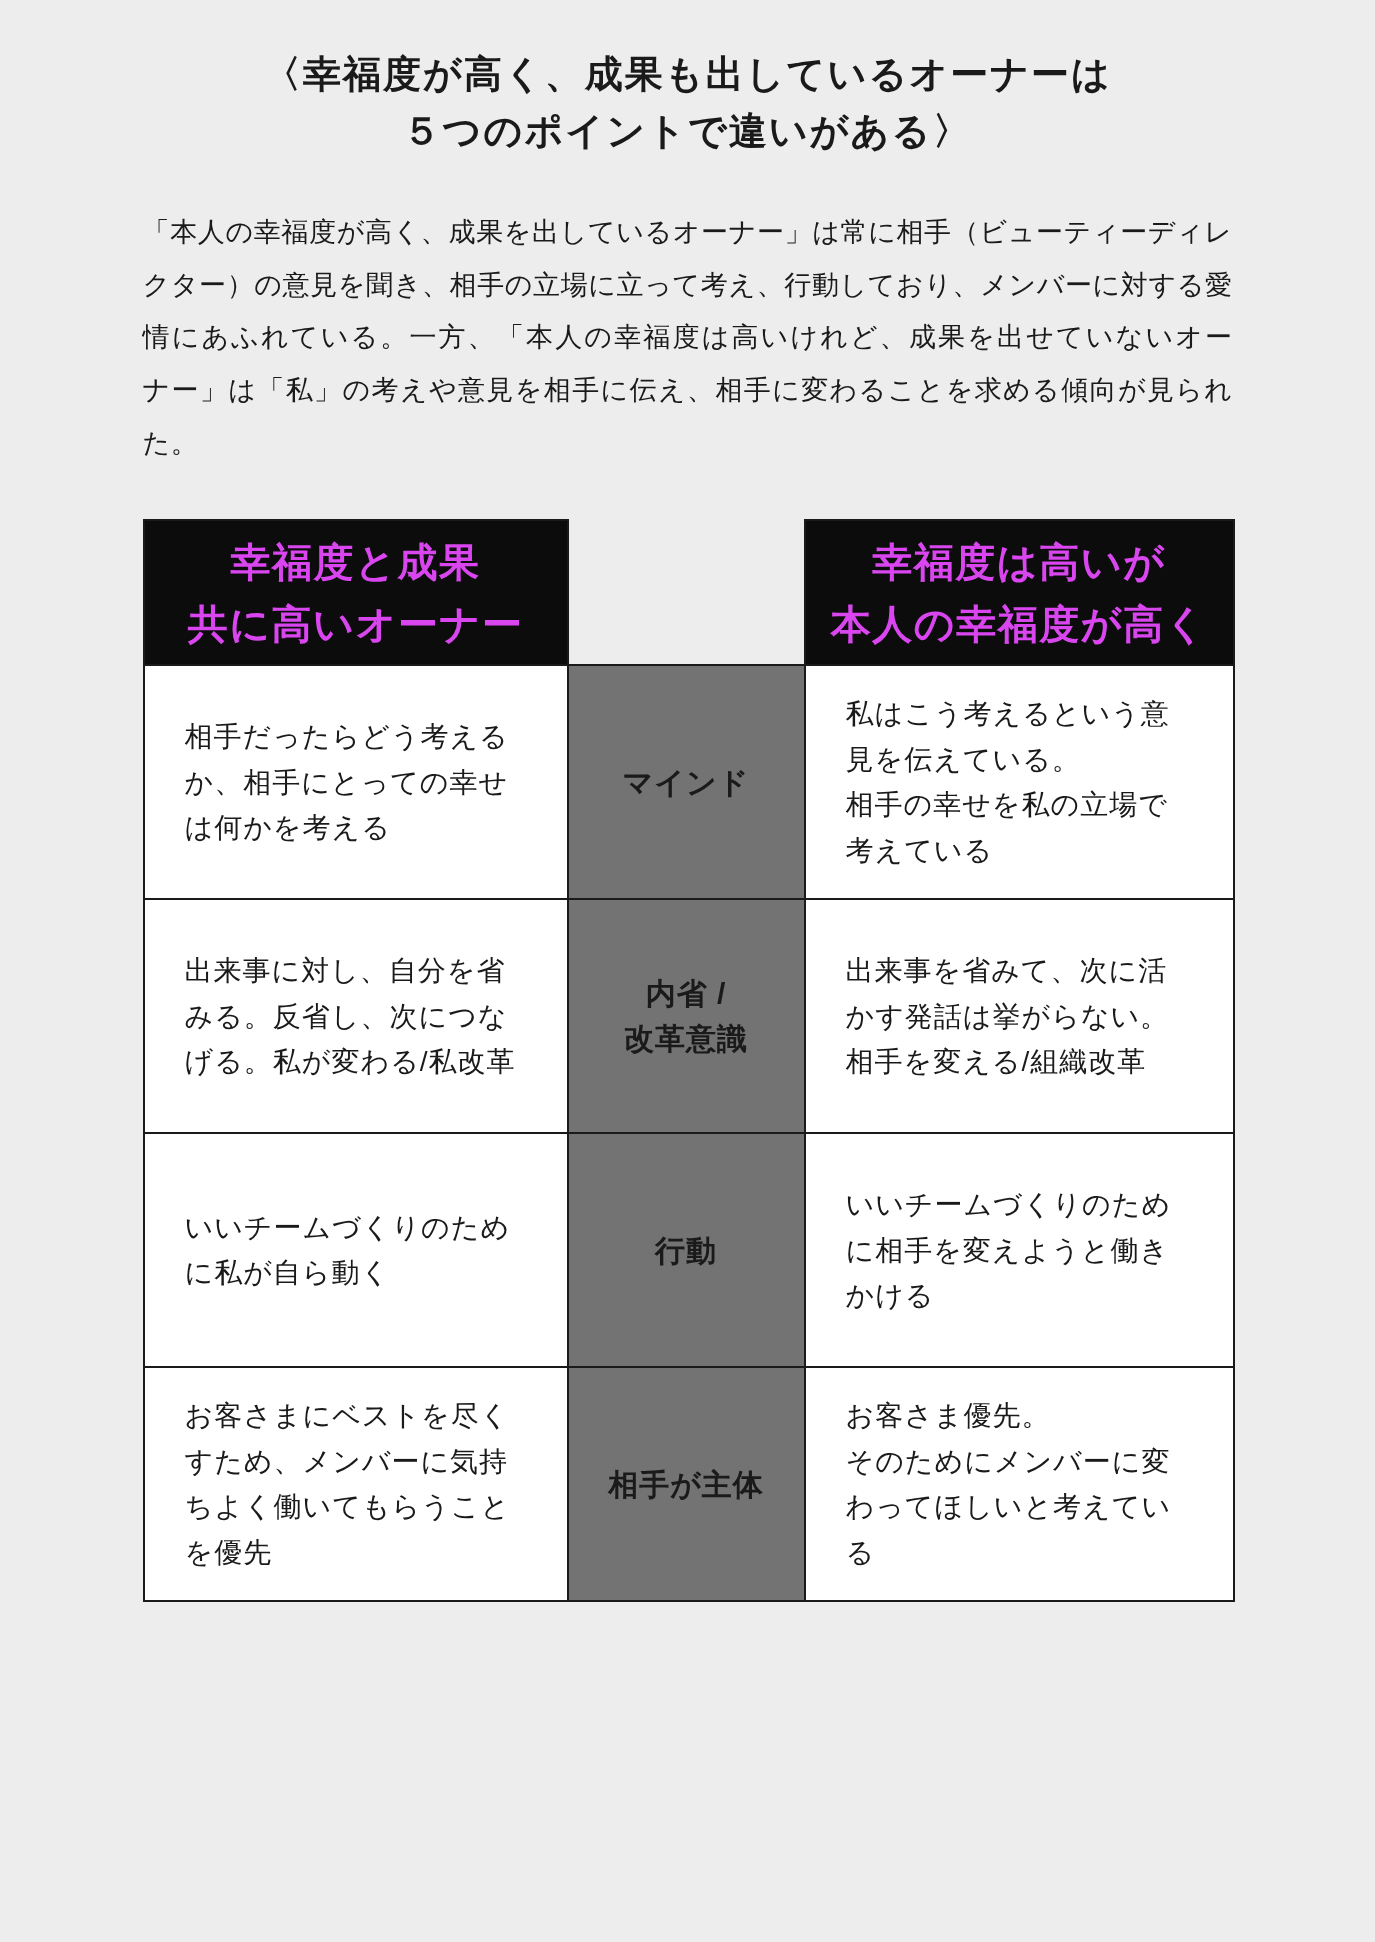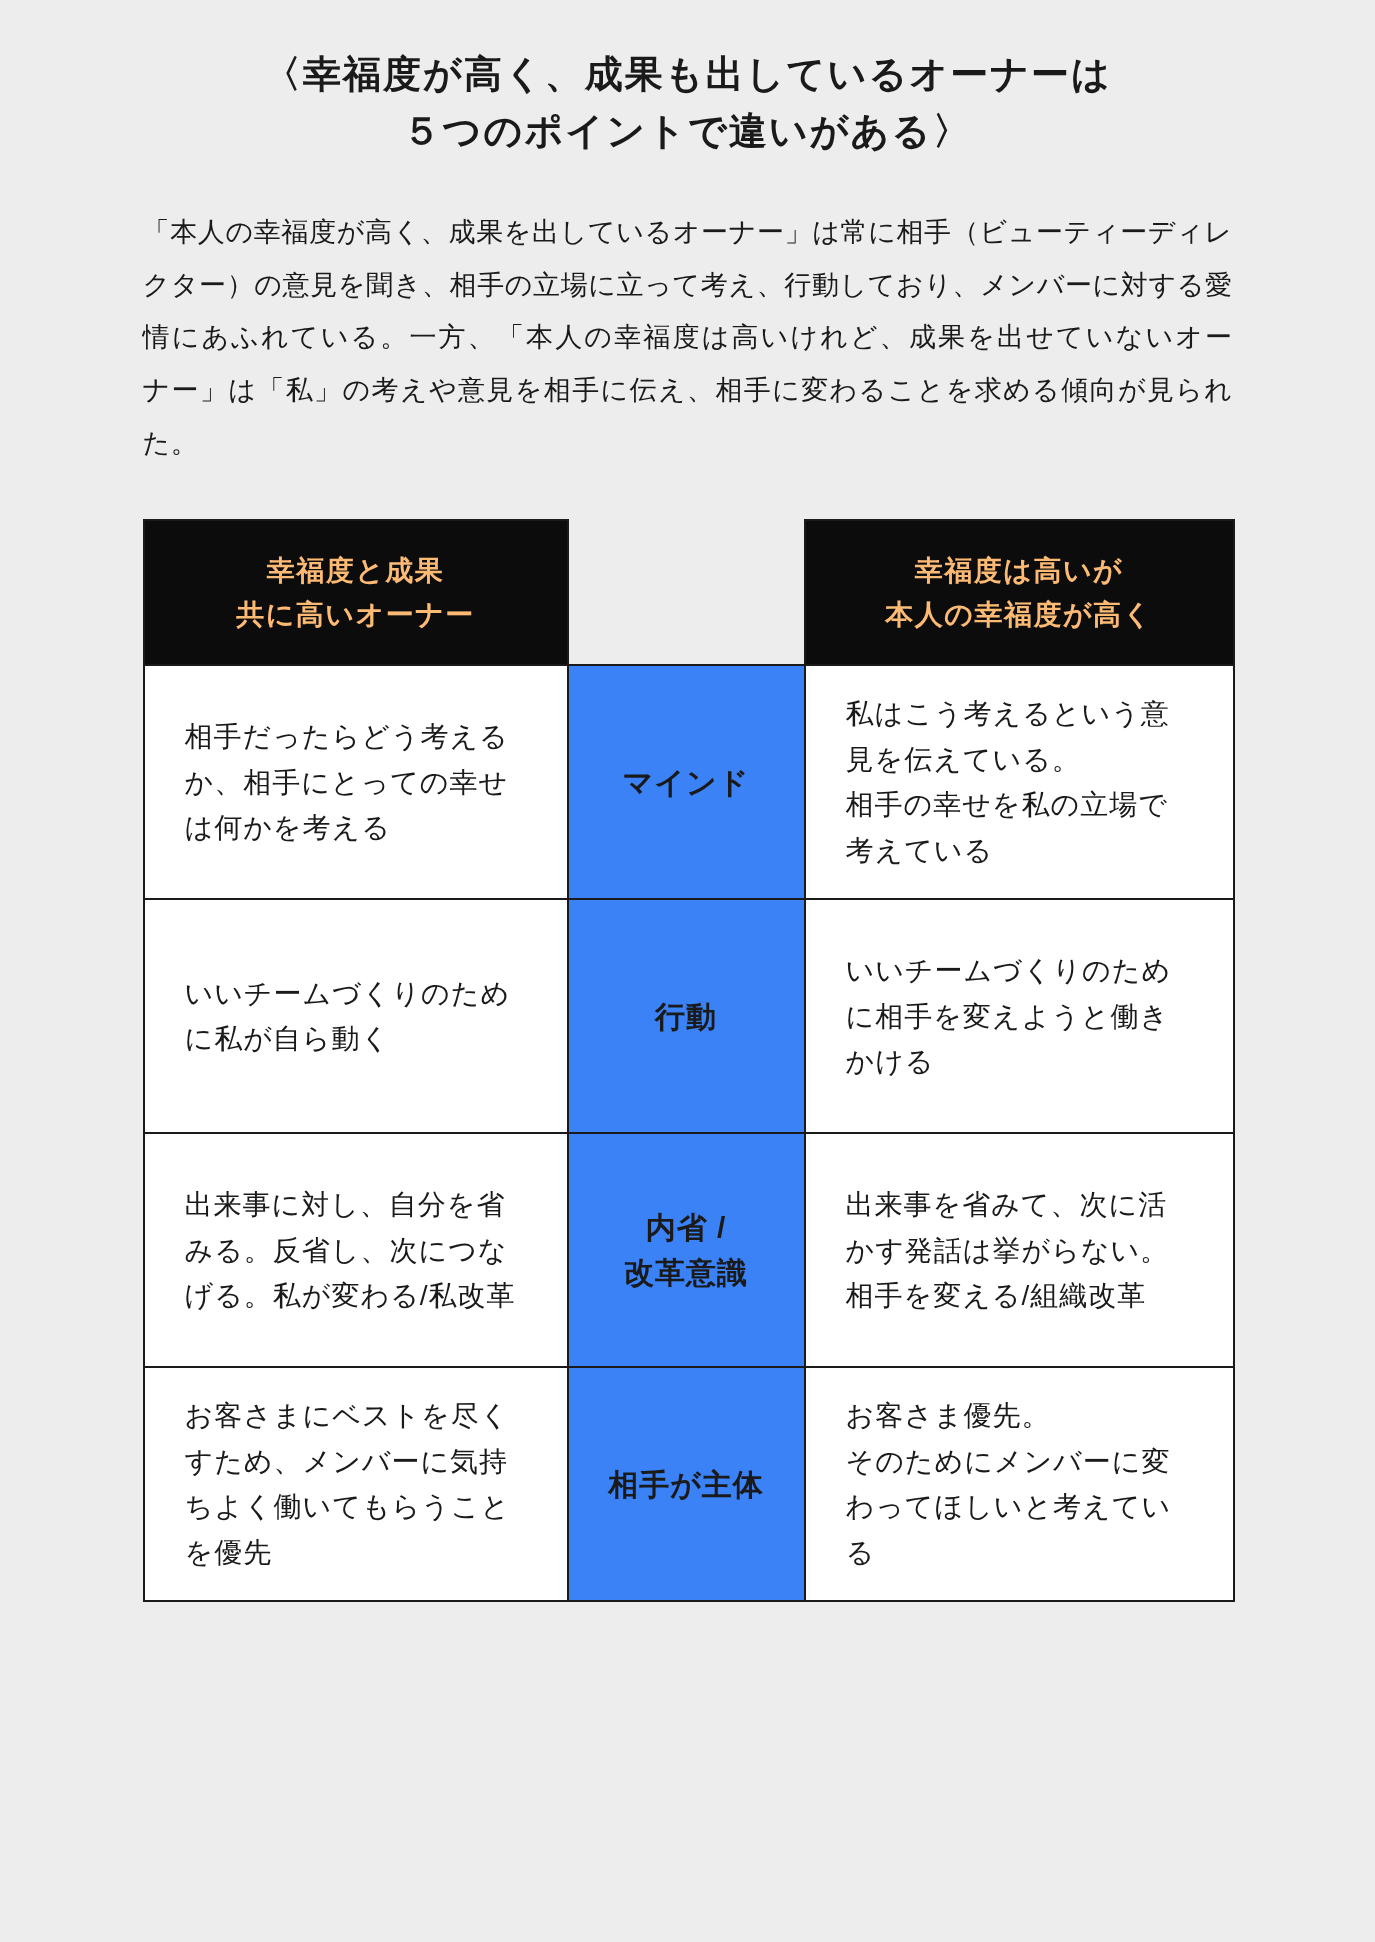--- a/index.html
+++ b/index.html
@@ -45,22 +45,22 @@
   col.c-left  { width: 424px; }
   col.c-mid   { width: 237px; }
   col.c-right { width: 429px; }
   th, td {
     border: 2px solid #1a1a1a;
     vertical-align: middle;
   }
   th.hdr {
     height: 141px;
     background: #0c0c0c;
-    color: #fdba74;
-    font-size: 28px;
+    color: #d946ef;
+    font-size: 40px;
     font-weight: bold;
     line-height: 1.55;
     letter-spacing: 1.5px;
     text-align: center;
     white-space: pre-line;
   }
   th.hdr-gap {
     border: none;
     background: transparent;
   }
@@ -69,21 +69,21 @@
     background: #ffffff;
     font-size: 28px;
     line-height: 1.62;
     letter-spacing: 1px;
     padding: 0 40px;
     text-align: left;
     white-space: pre-line;
     line-break: strict;
   }
   td.label {
-    background: #3b82f6;
+    background: #737373;
     font-size: 30px;
     font-weight: bold;
     letter-spacing: 1px;
     line-height: 1.5;
     text-align: center;
     white-space: pre-line;
   }
 </style>
 </head>
 <body>
@@ -111,30 +111,30 @@
       </tr>
     </thead>
     <tbody>
       <tr>
         <td class="cell">相手だったらどう考えるか、相手にとっての幸せは何かを考える</td>
         <td class="label">マインド</td>
         <td class="cell">私はこう考えるという意見を伝えている。
 相手の幸せを私の立場で考えている</td>
       </tr>
       <tr>
-        <td class="cell">いいチームづくりのために私が自ら動く</td>
-        <td class="label">行動</td>
-        <td class="cell">いいチームづくりのために相手を変えようと働きかける</td>
-      </tr>
-      <tr>
         <td class="cell">出来事に対し、自分を省みる。反省し、次につなげる。私が変わる/私改革</td>
         <td class="label">内省 /
 改革意識</td>
         <td class="cell">出来事を省みて、次に活かす発話は挙がらない。
 相手を変える/組織改革</td>
+      </tr>
+      <tr>
+        <td class="cell">いいチームづくりのために私が自ら動く</td>
+        <td class="label">行動</td>
+        <td class="cell">いいチームづくりのために相手を変えようと働きかける</td>
       </tr>
       <tr>
         <td class="cell">お客さまにベストを尽くすため、メンバーに気持ちよく働いてもらうことを優先</td>
         <td class="label">相手が主体</td>
         <td class="cell">お客さま優先。
 そのためにメンバーに変わってほしいと考えている</td>
       </tr>
     </tbody>
   </table>
 

